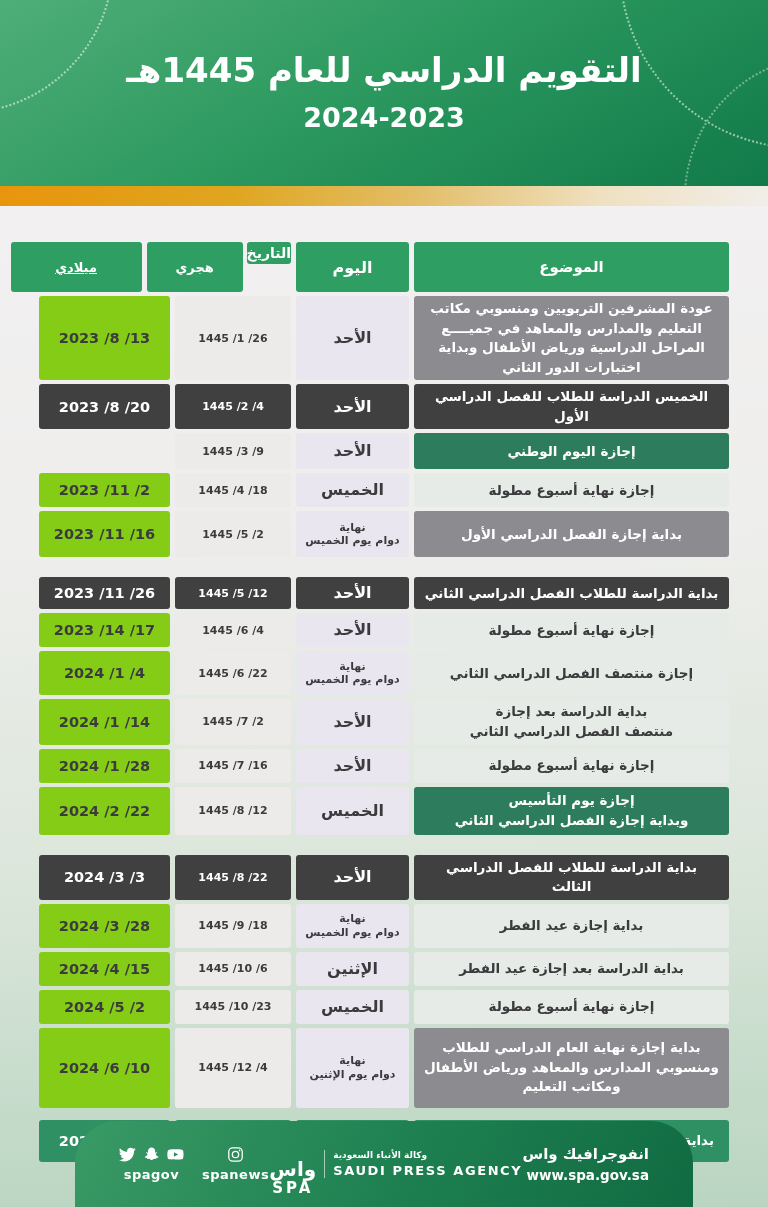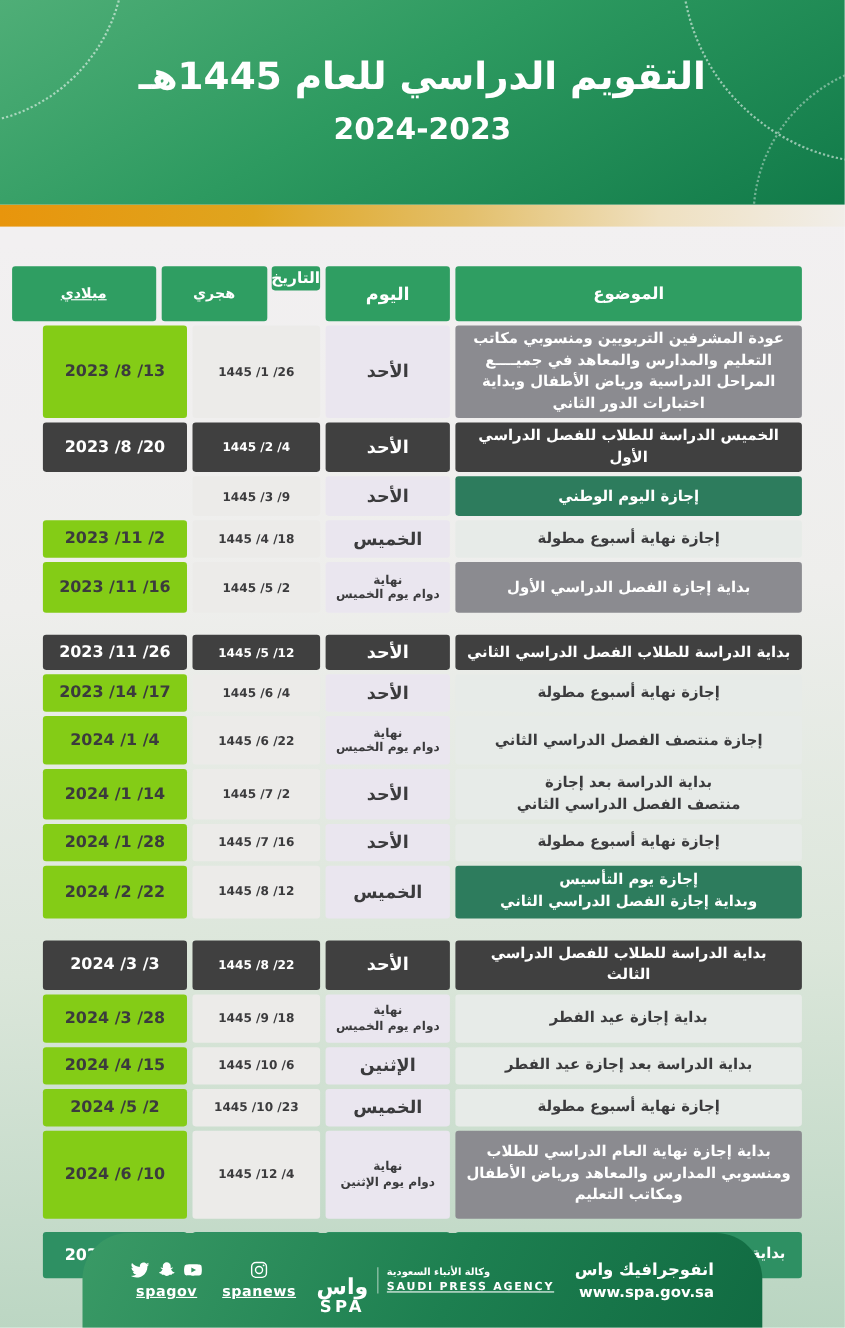--- a/index.html
+++ b/index.html
@@ -56,22 +56,22 @@
     padding:0 44px;box-sizing:border-box;color:#fff;}
   .f-brand{text-align:right;}
   .f-tagline{font-size:15px;font-weight:bold;}
   .f-url{font-size:13.5px;font-weight:bold;direction:ltr;margin-top:4px;}
   .f-logo{display:flex;direction:ltr;align-items:center;gap:8px;}
   .spa-mark{display:flex;flex-direction:column;align-items:center;line-height:1;margin-top:26px;}
   .mark-ar{font-size:20px;font-weight:bold;}
   .mark-en{font-size:15px;font-weight:bold;letter-spacing:3px;margin-top:2px;}
   .spa-names{display:flex;flex-direction:column;gap:3px;border-left:1px solid rgba(255,255,255,.6);padding-left:8px;}
   .n-ar{font-size:9px;font-weight:bold;}
-  .n-en{font-size:10px;font-weight:bold;letter-spacing:1.6px;direction:ltr;text-decoration:underline;}
-  .f-social{display:flex;direction:ltr;align-items:center;gap:18px;text-decoration:underline;}
+  .n-en{font-size:13px;font-weight:bold;letter-spacing:1.6px;direction:ltr;}
+  .f-social{display:flex;direction:ltr;align-items:center;gap:18px;}
   .s-group{display:flex;flex-direction:column;align-items:center;gap:4px;}
   .s-icons{display:flex;gap:7px;align-items:center;}
   .s-handle{font-size:13px;font-weight:bold;letter-spacing:.5px;}
   .icon{width:17px;height:17px;display:block;}
 </style>
 </head>
 <body>
 
 <div class="hero">
   <div class="arc arc-tl"></div>

